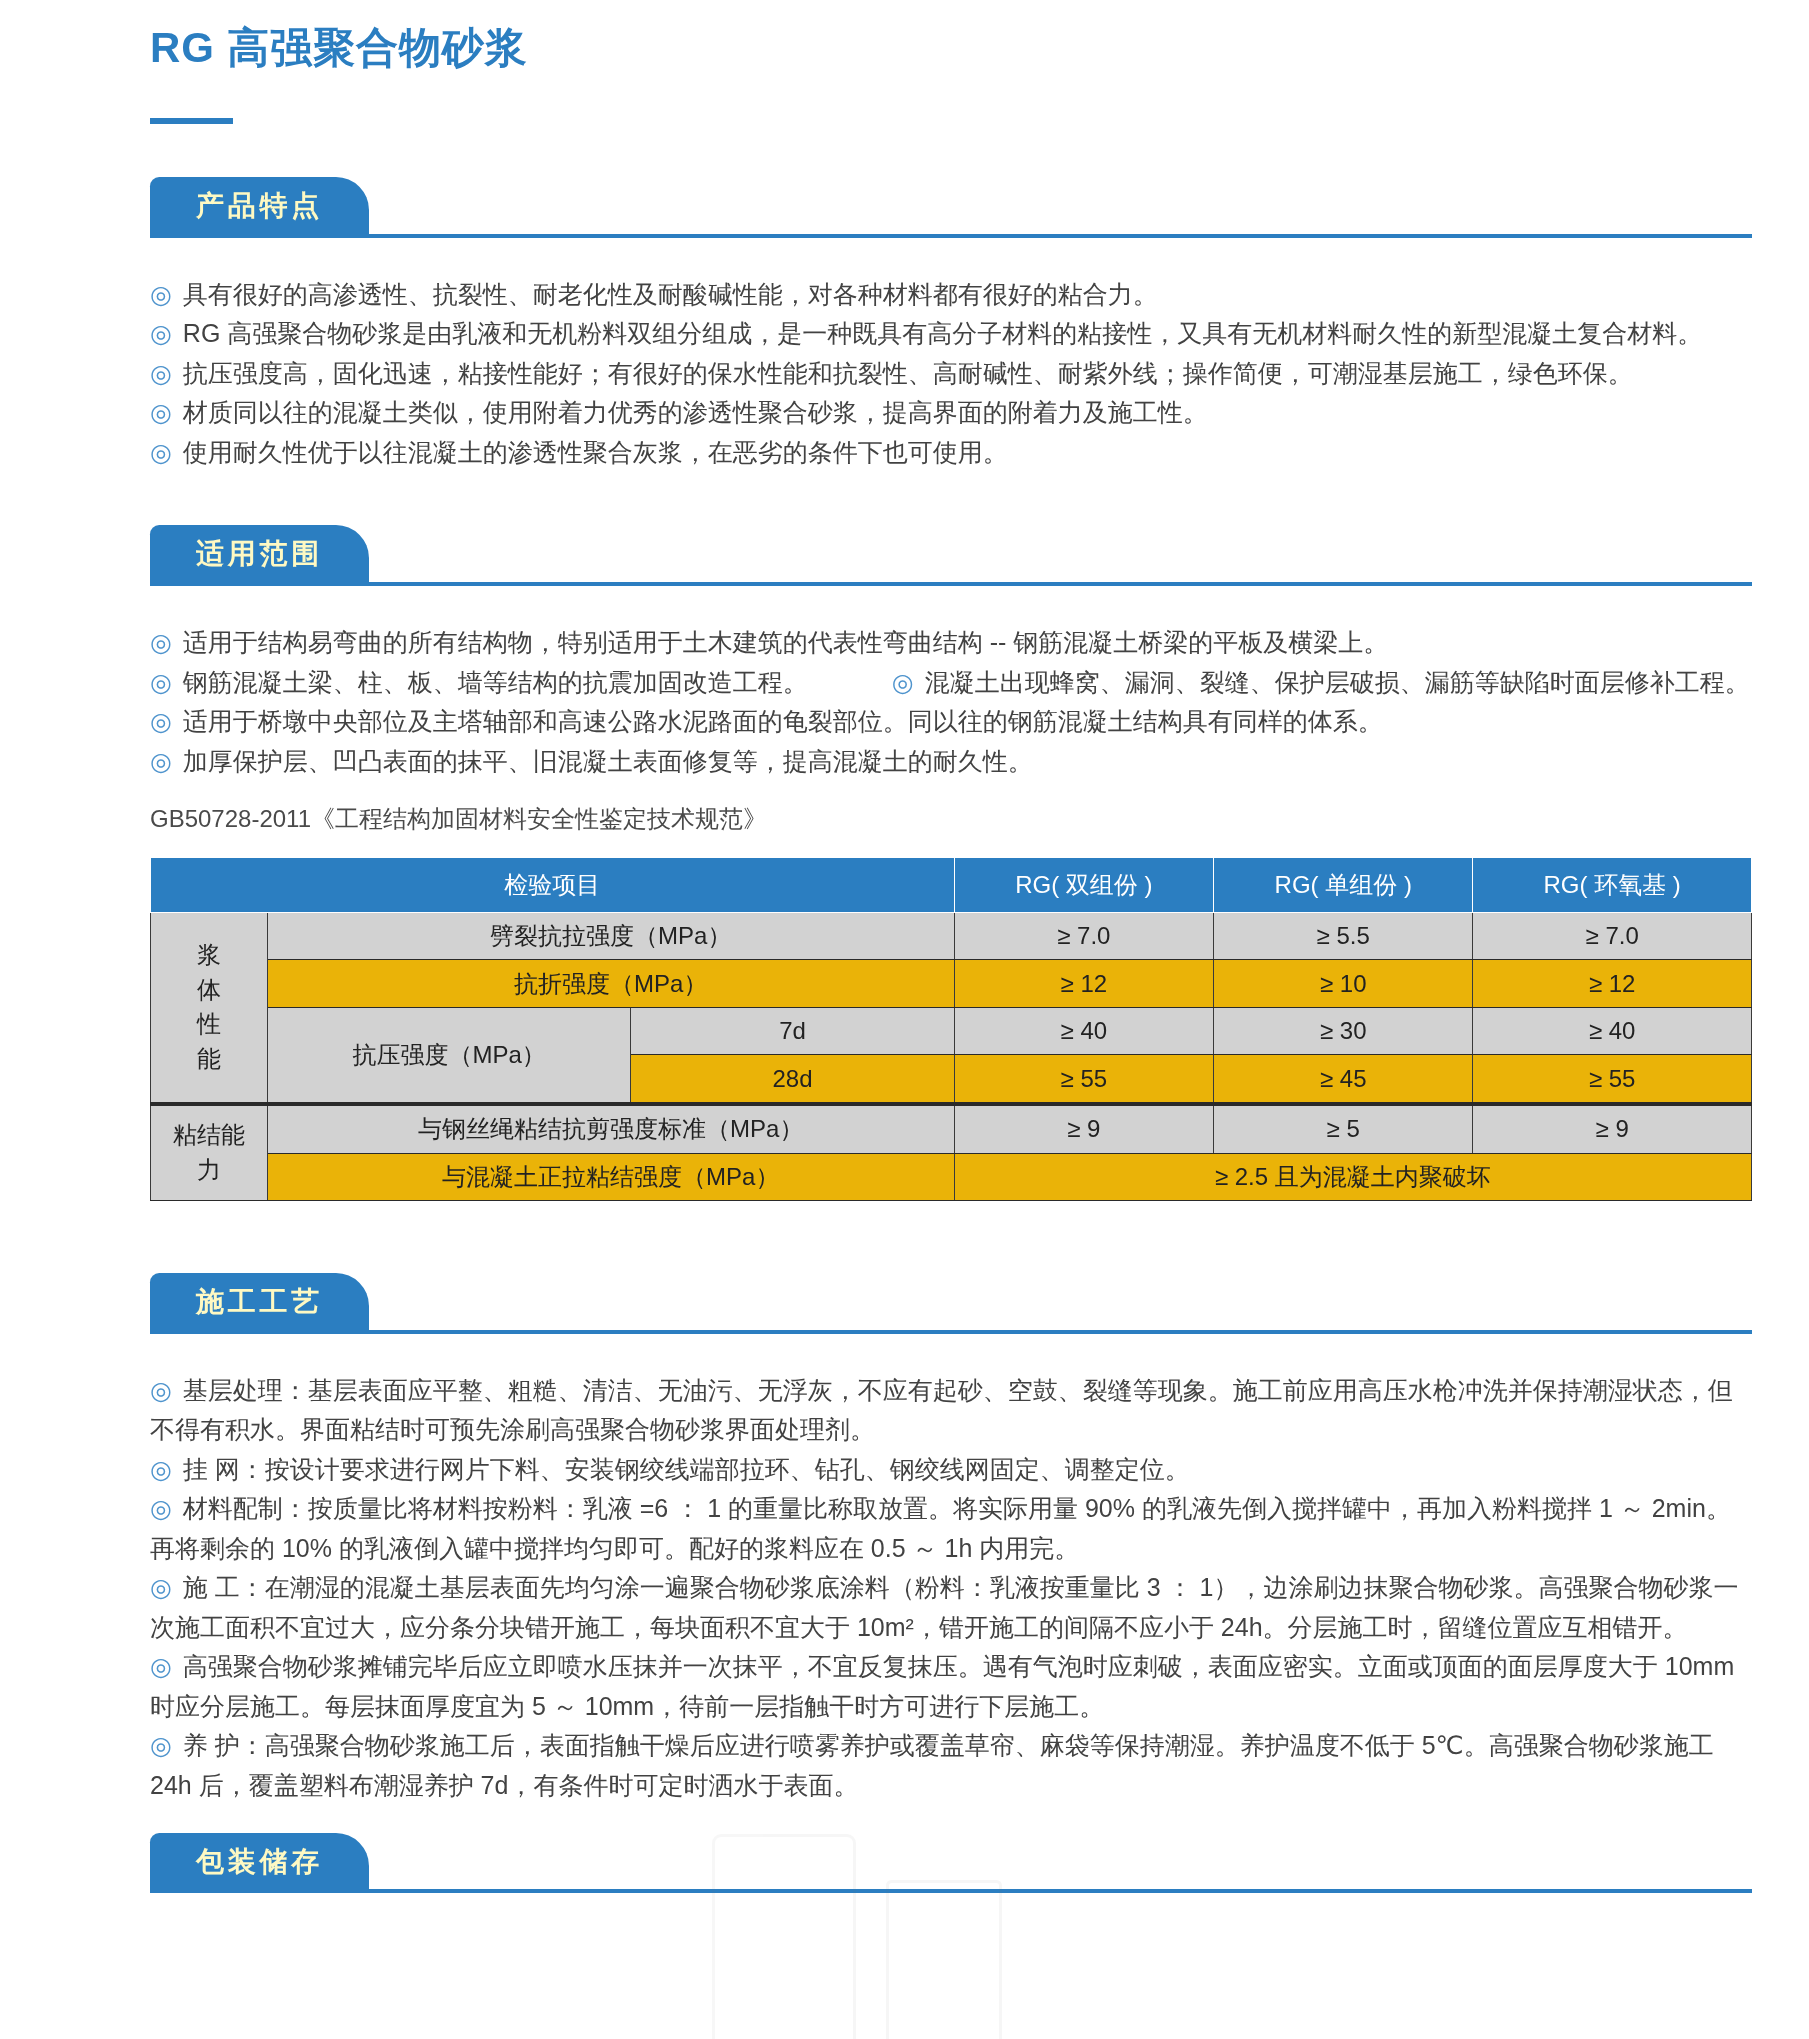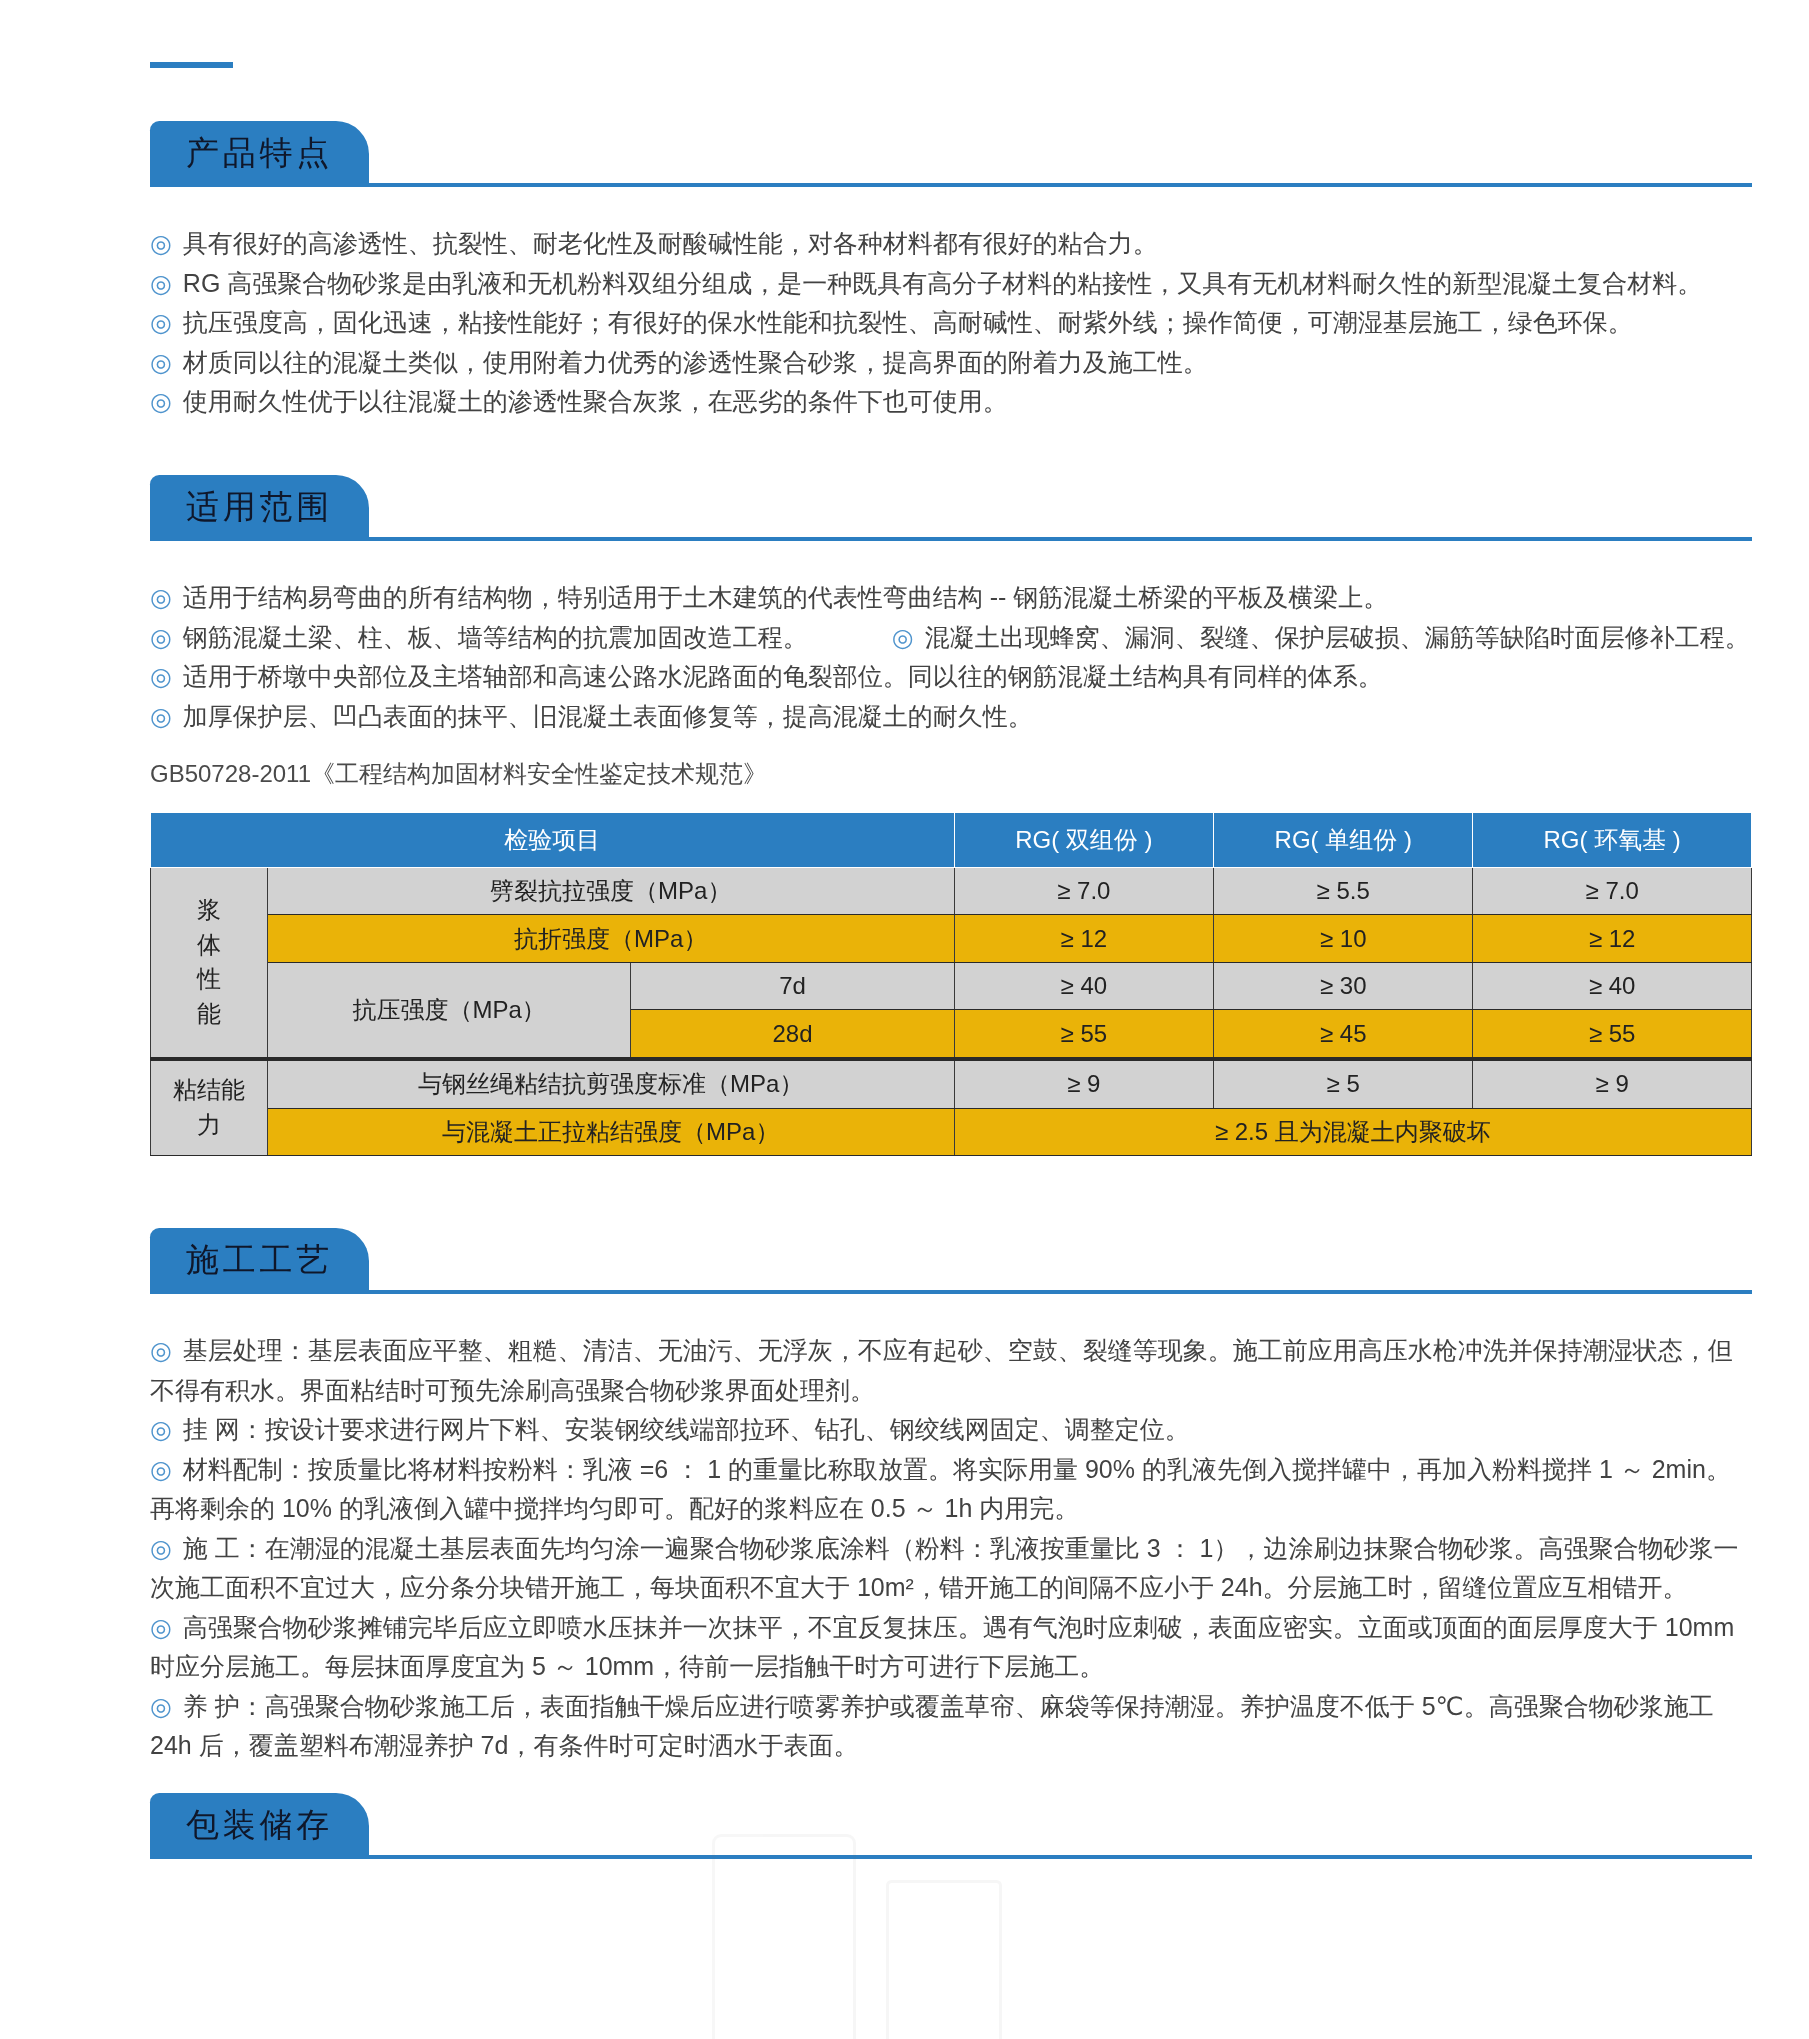--- a/index.html
+++ b/index.html
@@ -12,22 +12,22 @@
   }
   
   .doc-title { margin:0; font-size:42px; font-weight:700; color:#2b7ec1; letter-spacing:0.9px; }
   .title-underline { width:83px; height:6.4px; background:#2b7ec1; margin-top:42px; }
   
   .sec-head { border-bottom:4.6px solid #2b7ec1; margin-top:53px; line-height:0; }
   .sec-head.tight { margin-top:27.5px; }
   .sec-head.roomy { margin-top:72px; }
   .badge {
     display:inline-block; width:219px; box-sizing:border-box;
-    background:#2b7ec1; color:#0f172a; text-align:center;
-    font-size:33px; font-weight:400; letter-spacing:3.7px;
+    background:#2b7ec1; color:#fef9c3; text-align:center;
+    font-size:28px; font-weight:700; letter-spacing:3.7px;
     padding:13.8px 0 12px; line-height:1.1;
     border-radius:9.2px 33px 0 0;
   }
   
   .bullets { padding-top:37px; font-size:25px; line-height:1.58; color:#424242; }
   p.bullet { margin:0; }
   .mk { color:#4f94cd; margin-right:11px; }
   .mk.gap2 { margin-left:84px; }
   
   .tbl-caption { font-size:24px; color:#4a4a4a; margin:22px 0 22px; }
@@ -51,20 +51,21 @@
   
   .watermark { position:absolute; left:712px; bottom:-11px; width:312px; height:230px; opacity:0.06; pointer-events:none; }
   .watermark .bag  { position:absolute; left:0;   bottom:0; width:138px; height:211px; border:3.7px solid #707070; border-radius:9.2px 9.2px 3.7px 3.7px; }
   .watermark .pail { position:absolute; left:174px; bottom:0; width:110px; height:165px; border:3.7px solid #707070; border-radius:5.5px; }
 </style>
 </head>
 <body>
 
 <div class="page">
 
+  <h1 class="doc-title">RG 高强聚合物砂浆</h1>
   <div class="title-underline"></div>
 
   <div class="sec-head">
     <span class="badge">产品特点</span>
   </div>
   <div class="bullets">
     <p class="bullet"><span class="mk">◎</span><span>具有很好的高渗透性、抗裂性、耐老化性及耐酸碱性能，对各种材料都有很好的粘合力。</span></p>
     <p class="bullet"><span class="mk">◎</span><span>RG 高强聚合物砂浆是由乳液和无机粉料双组分组成，是一种既具有高分子材料的粘接性，又具有无机材料耐久性的新型混凝土复合材料。</span></p>
     <p class="bullet"><span class="mk">◎</span><span>抗压强度高，固化迅速，粘接性能好；有很好的保水性能和抗裂性、高耐碱性、耐紫外线；操作简便，可潮湿基层施工，绿色环保。</span></p>
     <p class="bullet"><span class="mk">◎</span><span>材质同以往的混凝土类似，使用附着力优秀的渗透性聚合砂浆，提高界面的附着力及施工性。</span></p>

